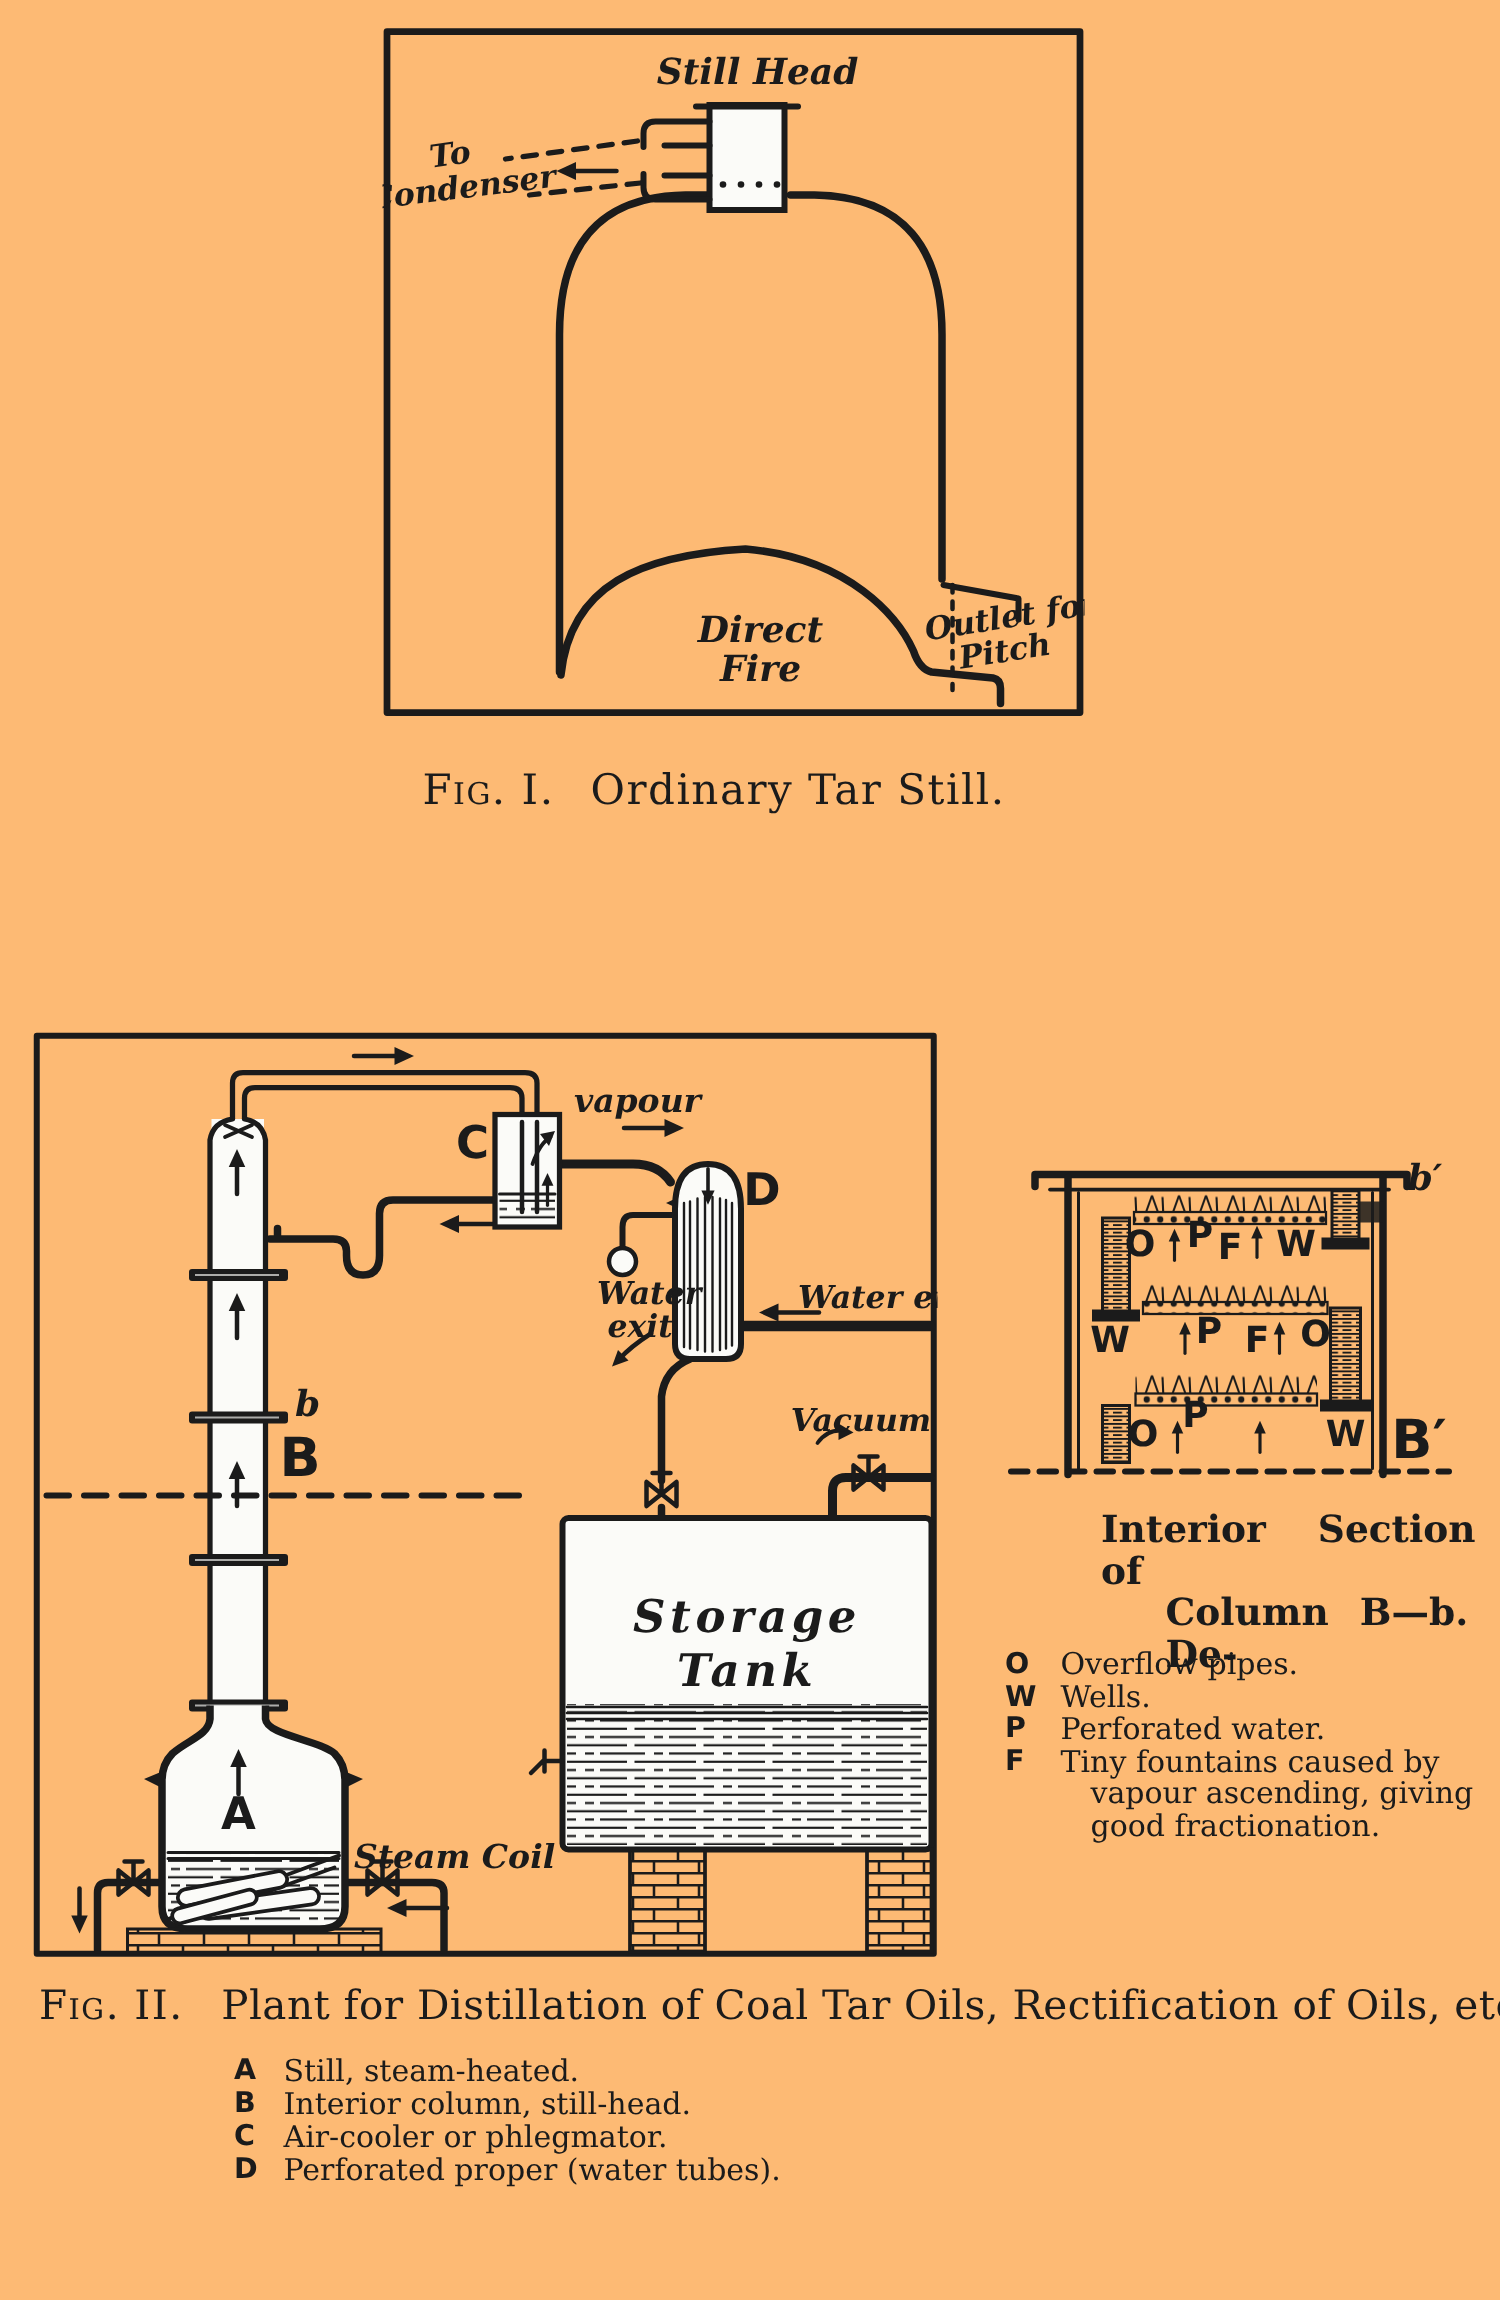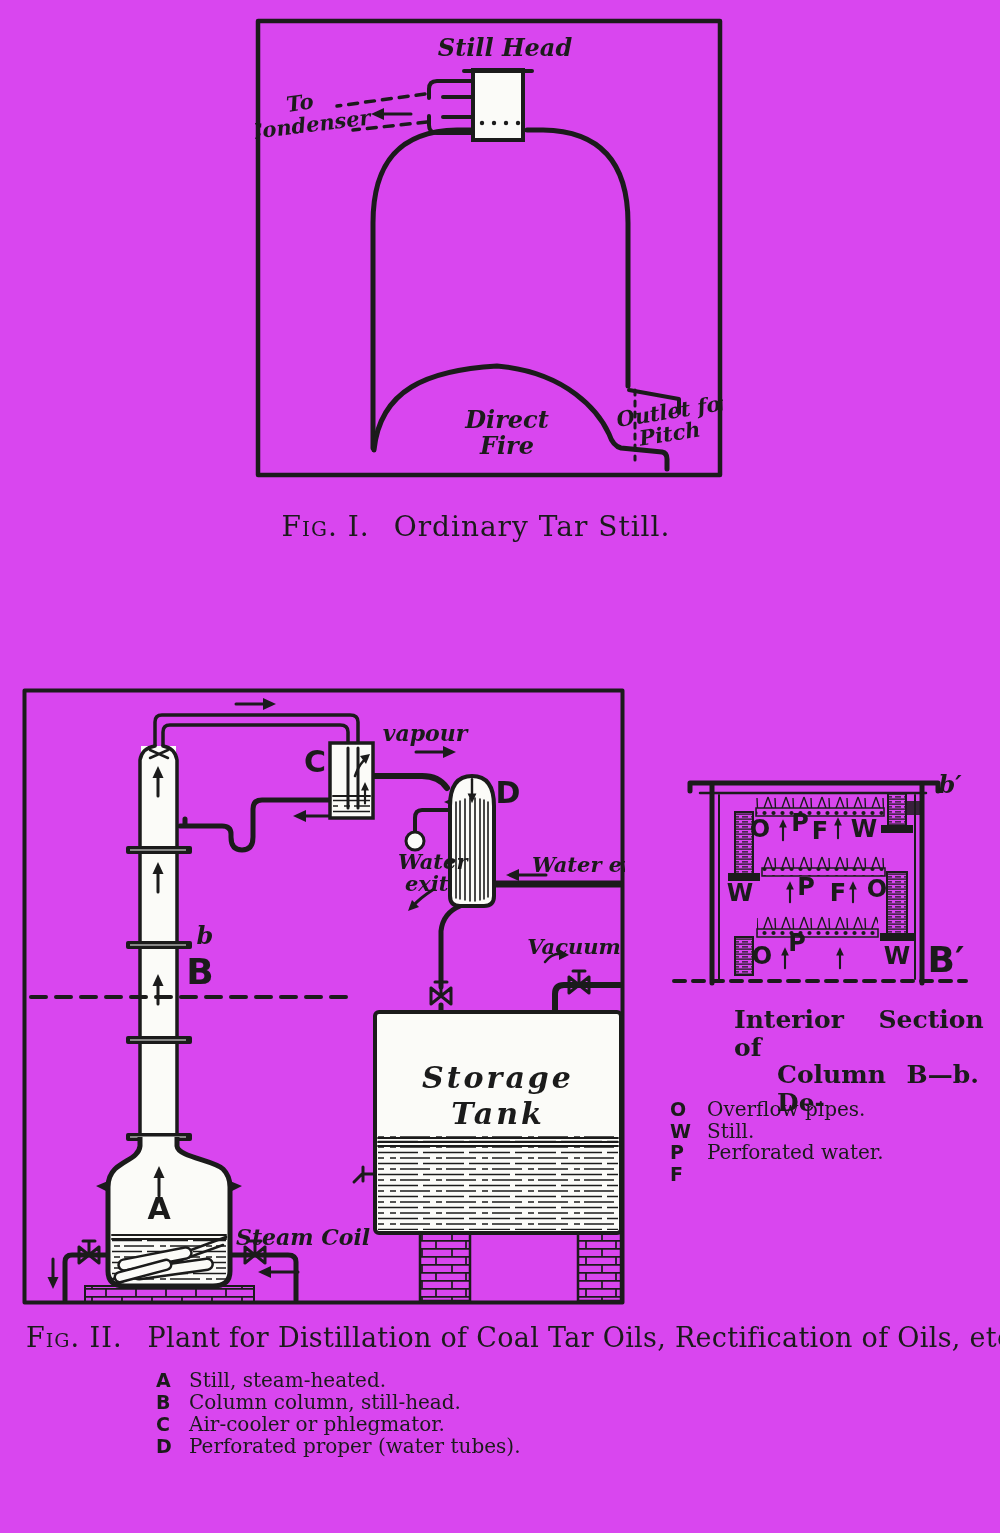--- a/index.html
+++ b/index.html
@@ -1,16 +1,16 @@
 <!DOCTYPE html>
 <html><head>
 <meta charset="utf-8">
 <style>
   html,body{margin:0;padding:0;background:#e8e8e4;}
-  .page{position:relative;width:1000px;height:1533px;background:#d946ef;overflow:hidden;
+  .page{position:relative;width:1000px;height:1533px;background:#fdba74;overflow:hidden;
         font-family:"DejaVu Serif",serif;color:#1b1b1b;}
   .figsvg{position:absolute;}
   
   .s{fill:none;stroke:#1b1b1b;stroke-linecap:round;stroke-linejoin:round;}
   
   .hand{font:italic 700 21px "DejaVu Serif",serif;fill:#1b1b1b;}
   .hand22{font:italic 700 22px "DejaVu Serif",serif;fill:#1b1b1b;}
   .hand24{font:italic 700 24px "DejaVu Serif",serif;fill:#1b1b1b;}
   .handlg{font:italic 700 30px "DejaVu Serif",serif;fill:#1b1b1b;letter-spacing:3px;}
   .blet{font:700 30px "DejaVu Sans",sans-serif;fill:#1b1b1b;}
@@ -268,43 +268,48 @@
     <div class="l2">Column B—b. De-</div>
   </div>
 
   <div class="ileg">
     <div class="row">
       <span class="k">O</span>
       <span>Overflow pipes.</span>
     </div>
     <div class="row">
       <span class="k">W</span>
-      <span>Still.</span>
+      <span>Wells.</span>
     </div>
     <div class="row">
       <span class="k">P</span>
       <span>Perforated water.</span>
     </div>
     <div class="row">
       <span class="k">F</span>
+      <span>
+        <div>Tiny fountains caused by</div>
+        <div class="wrap2">vapour ascending, giving</div>
+        <div class="wrap3">good fractionation.</div>
+      </span>
     </div>
   </div>
 
   <div class="cap2">
     <span class="capfig">Fig. II.</span><span class="title">Plant for Distillation of Coal Tar Oils, Rectification of Oils, etc.</span>
   </div>
 
   <div class="leg2">
     <div class="row">
       <span class="k">A</span>
       <span>Still, steam-heated.</span>
     </div>
     <div class="row">
       <span class="k">B</span>
-      <span>Column column, still-head.</span>
+      <span>Interior column, still-head.</span>
     </div>
     <div class="row">
       <span class="k">C</span>
       <span>Air-cooler or phlegmator.</span>
     </div>
     <div class="row">
       <span class="k">D</span>
       <span>Perforated proper (water tubes).</span>
     </div>
   </div>

